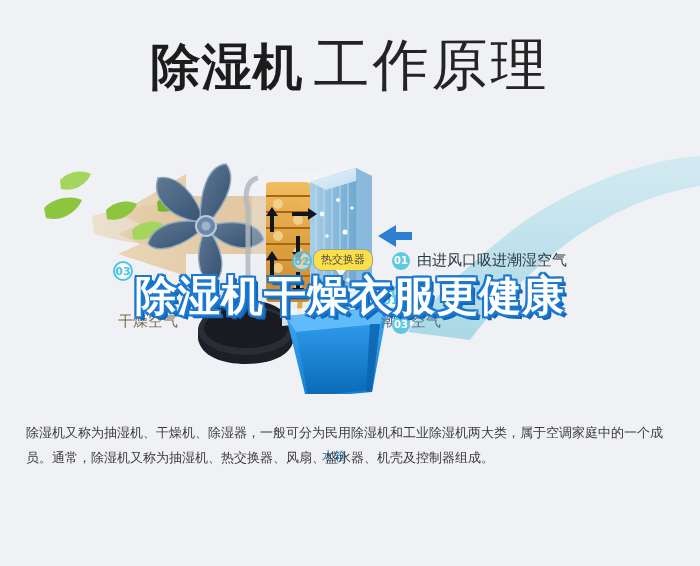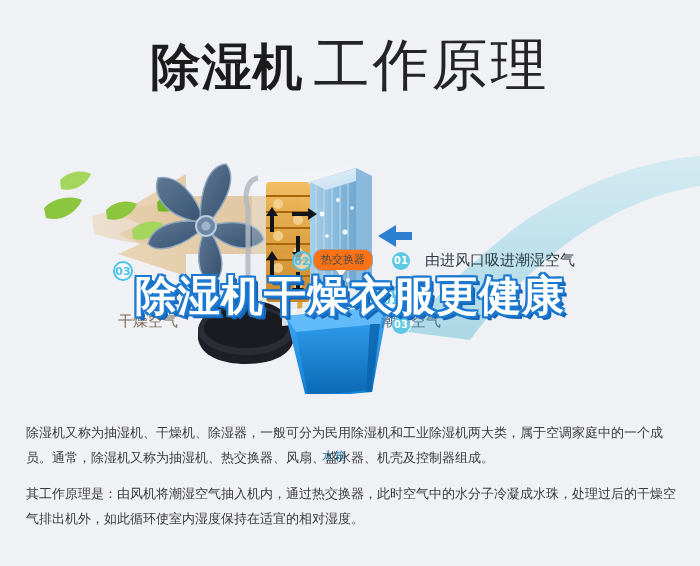--- a/index.html
+++ b/index.html
@@ -74,21 +74,21 @@
   #lbl-humid{ left: 381px; top: 208px; color:#4a6e86; font-size:15px; }
   #lbl-tank { left: 322px; top: 344px; color:#0369a1; font-size:12px; }
 
   
   .callout {
     position: absolute;
     left: 313px; top: 145px;
     padding: 2px 7px 3px 7px;
     border: 1.6px solid #9aa0a6;
     border-radius: 9px;
-    background: #f97316;
+    background: #fde047;
     font-size: 11px;
     color: #4a4a4a;
     white-space: nowrap;
   }
   .callout::after {
     content: "";
     position: absolute;
     left: 22px; bottom: -7px;
     width: 0; height: 0;
     border-left: 5px solid transparent;
@@ -126,21 +126,20 @@
     font-size: 10px;
     font-weight: bold;
     line-height: 18px;
     text-align: center;
     margin-right: 7px;
   }
   .step-text {
     font-size: 15px;
     color: #2b3a44;
     white-space: nowrap;
-    margin-left: 8px;
   }
 
   
   .overlay-headline {
     position: absolute;
     left: 0; top: 268px;
     width: 700px;
     text-align: center;
     font-size: 42px;
     font-weight: bold;
@@ -353,15 +352,14 @@
       <span class="step-badge">02</span>
     </div>
     <div class="step">
       <span class="step-badge">03</span>
     </div>
   </div>
 
   <div class="overlay-headline">除湿机干燥衣服更健康</div>
 
   <div class="body-text" id="para-1">除湿机又称为抽湿机、干燥机、除湿器，一般可分为民用除湿机和工业除湿机两大类，属于空调家庭中的一个成员。通常，除湿机又称为抽湿机、热交换器、风扇、盛水器、机壳及控制器组成。</div>
-  <div class="body-text" id="para-2">其工作原理是：由风机将潮湿空气抽入机内，通过热交换器，此时空气中的水分子冷凝成水珠，处理过后的干燥空气排出机外，如此循环使室内湿度保持在适宜的相对湿度。</div>
 
 </div>
 
 </body></html>

